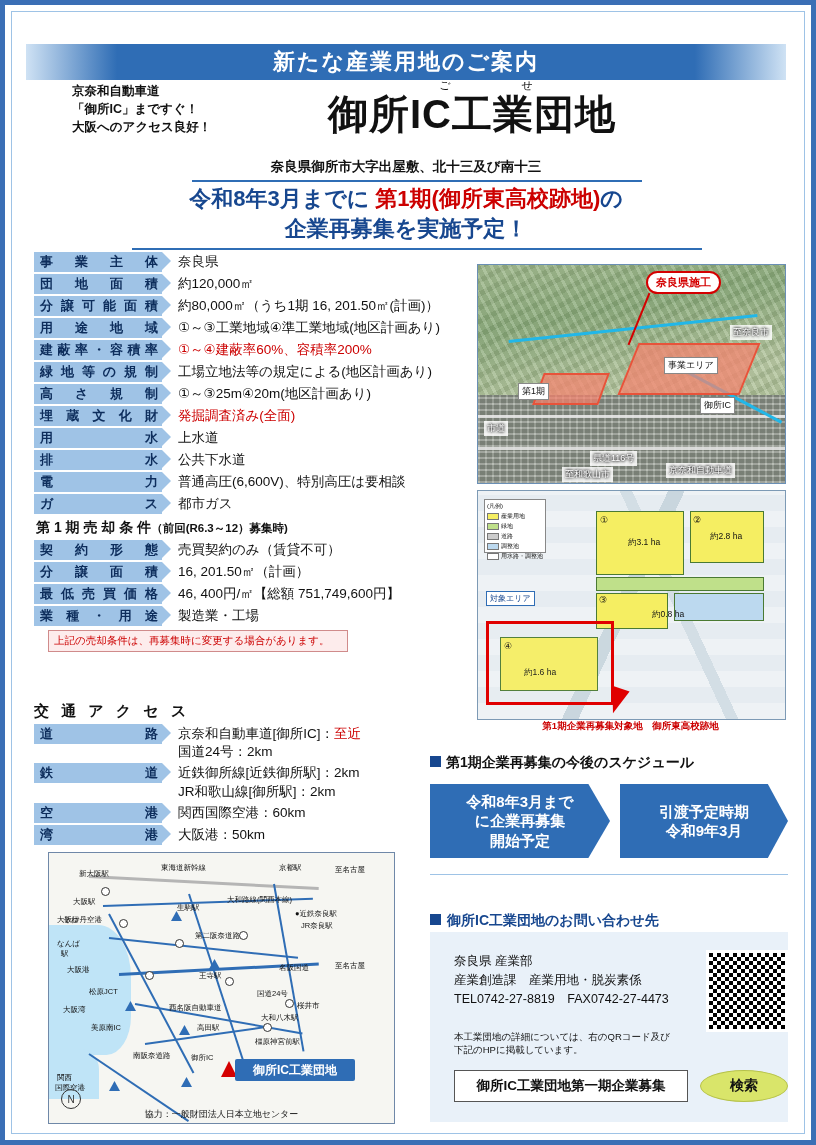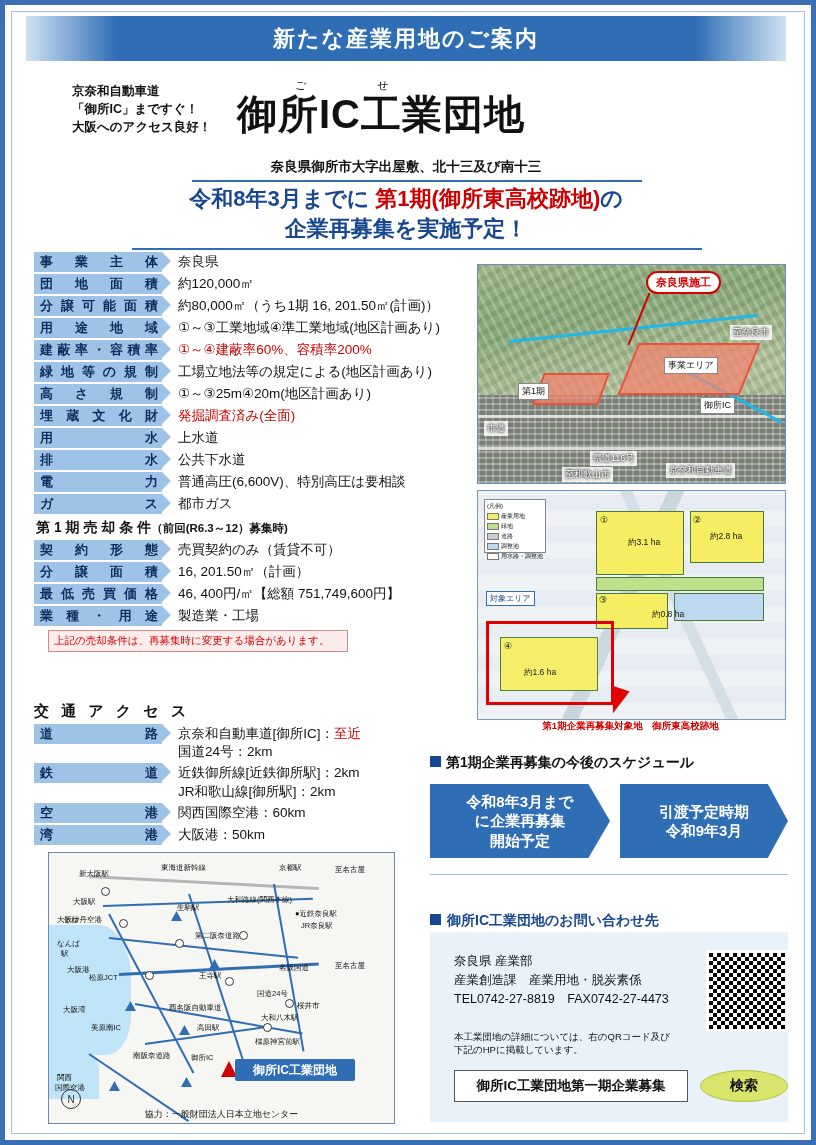--- a/index.html
+++ b/index.html
@@ -18,33 +18,34 @@
     background:#fff;
   }
   .inner{
     position:absolute;inset:6px;
     border:1px solid #9ec3e6;
     box-sizing:border-box;
     background:#fff;
   }
   
   .hdr-band{
-    position:absolute;left:14px;top:4px;width:760px;height:45px;
+    position:absolute;left:14px;top:32px;width:760px;height:36px;
     background:linear-gradient(to right,#cfe2f4 0%,#2f6db5 12%,#2f6db5 88%,#cfe2f4 100%);
     display:flex;align-items:center;justify-content:center;
   }
   .hdr-band span{
     color:#fff;font-size:22px;font-weight:bold;letter-spacing:2px;
   }
   .hdr-sub{
     position:absolute;left:60px;top:70px;width:170px;
     font-size:12.5px;color:#111;line-height:1.45;font-weight:bold;text-align:left;
   }
   .title-main{
     position:absolute;left:225px;top:66px;width:470px;
+    text-align:center;
   }
   .ruby{
     font-size:11px;letter-spacing:30px;color:#111;margin-left:58px;
   }
   .title-main .big{
     font-size:40px;font-weight:bold;color:#111;letter-spacing:1px;line-height:1.05;
   }
   .addr{
     position:absolute;left:14px;top:146px;width:760px;text-align:center;
     font-size:13.5px;font-weight:bold;color:#111;
@@ -579,21 +580,21 @@
     <div class="rtxt" style="left:252px;top:68px;">JR奈良駅</div>
     <div class="rtxt" style="left:8px;top:62px;">大阪伊丹空港</div>
     <div class="rtxt" style="left:14px;top:62px;">そね</div>
     <div class="rtxt" style="left:8px;top:86px;">なんば</div>
     <div class="rtxt" style="left:12px;top:96px;">駅</div>
     <div class="rtxt" style="left:146px;top:78px;">第二阪奈道路</div>
     <div class="rtxt" style="left:18px;top:112px;">大阪港</div>
     <div class="rtxt" style="left:150px;top:118px;">王寺駅</div>
     <div class="rtxt" style="left:230px;top:110px;">名阪国道</div>
     <div class="rtxt" style="left:286px;top:108px;">至名古屋</div>
-    <div class="rtxt" style="left:40px;top:120px;">松原JCT</div>
+    <div class="rtxt" style="left:40px;top:134px;">松原JCT</div>
     <div class="rtxt" style="left:14px;top:152px;">大阪湾</div>
     <div class="rtxt" style="left:120px;top:150px;">西名阪自動車道</div>
     <div class="rtxt" style="left:208px;top:136px;">国道24号</div>
     <div class="rtxt" style="left:248px;top:148px;">桜井市</div>
     <div class="rtxt" style="left:212px;top:160px;">大和八木駅</div>
     <div class="rtxt" style="left:42px;top:170px;">美原南IC</div>
     <div class="rtxt" style="left:148px;top:170px;">高田駅</div>
     <div class="rtxt" style="left:206px;top:184px;">橿原神宮前駅</div>
     <div class="rtxt" style="left:84px;top:198px;">南阪奈道路</div>
     <div class="rtxt" style="left:142px;top:200px;">御所IC</div>

